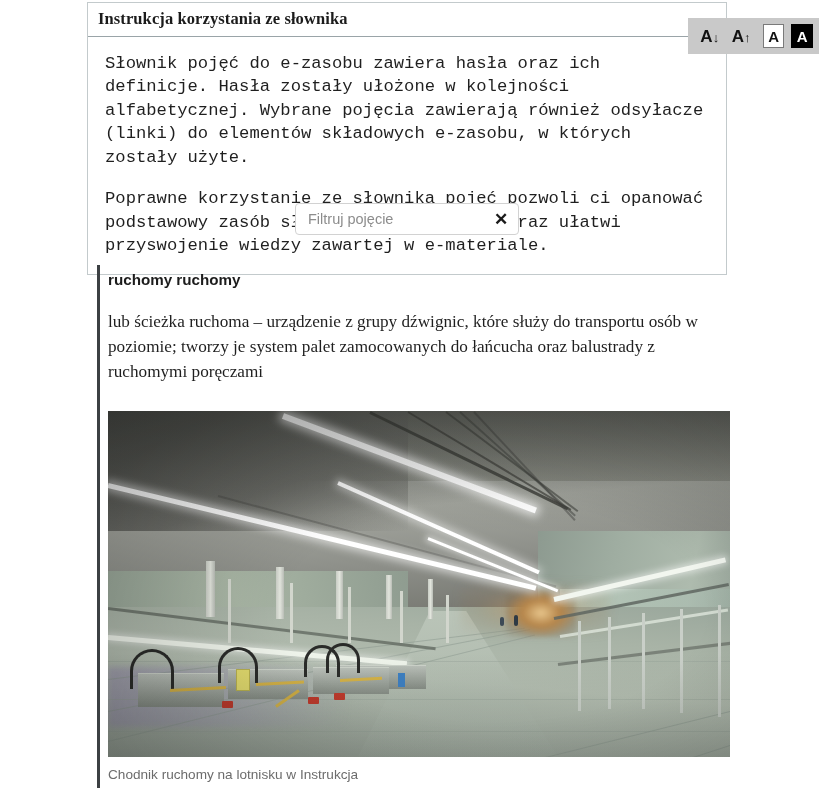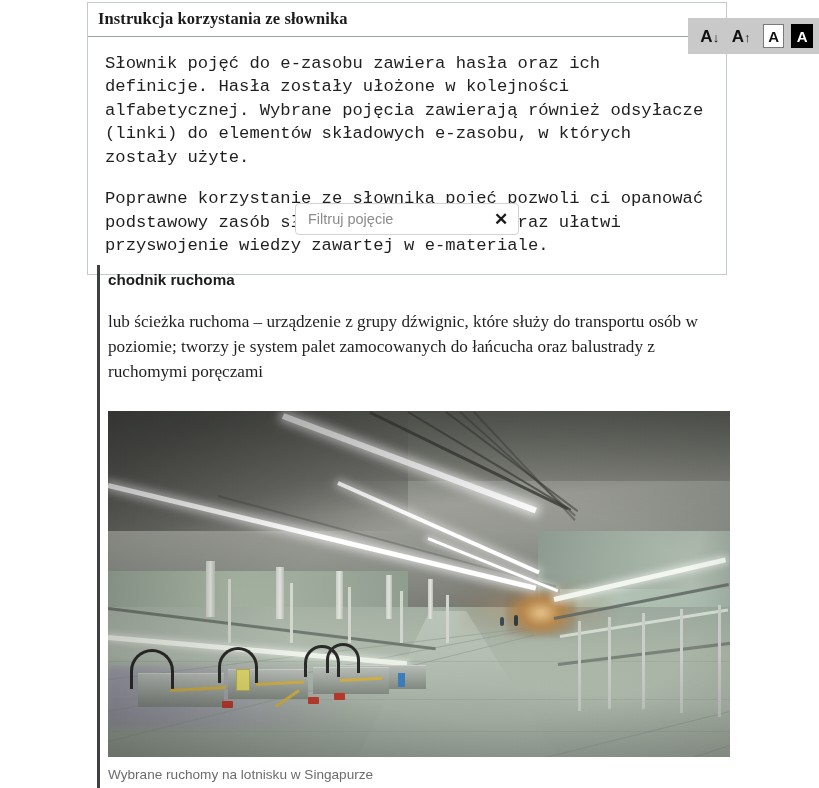--- a/index.html
+++ b/index.html
@@ -435,21 +435,21 @@
   </div>
 
   <div class="filter-wrap">
     <div class="filter-field">
       <input class="filter-input" type="text" placeholder="Filtruj pojęcie" style="">
       <button class="filter-clear">✕</button>
     </div>
   </div>
 
   <article class="entry">
-    <h2 class="entry-term">chodnik ruchoma</h2>
+    <h2 class="entry-term">ruchomy ruchomy</h2>
     <p class="entry-def">lub ścieżka ruchoma – urządzenie z grupy dźwignic, które służy do transportu osób w poziomie; tworzy je system palet zamocowanych do łańcucha oraz balustrady z ruchomymi poręczami</p>
 
     <figure class="figure" style="margin-left:0;">
       <div class="photo">
         <div class="ceil"></div>
         <div class="ceil-panel-a"></div>
         <div class="ceil-dark-left"></div>
 
         <div class="lwall"></div>
         <div class="rwall"></div>
@@ -524,17 +524,17 @@
         <div class="post rp3"></div>
         <div class="post rp4"></div>
         <div class="post rp5"></div>
 
         <div class="person pp1"></div>
         <div class="person pp2"></div>
 
         <div class="tone"></div>
         <div class="vig"></div>
       </div>
-      <figcaption class="caption">Wybrane ruchomy na lotnisku w Singapurze</figcaption>
+      <figcaption class="caption">Chodnik ruchomy na lotnisku w Instrukcja</figcaption>
     </figure>
   </article>
 
 </div>
 
 </body></html>

